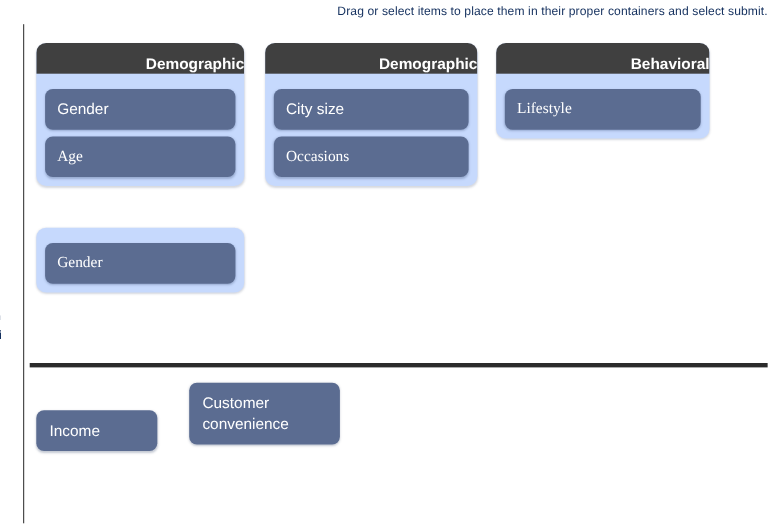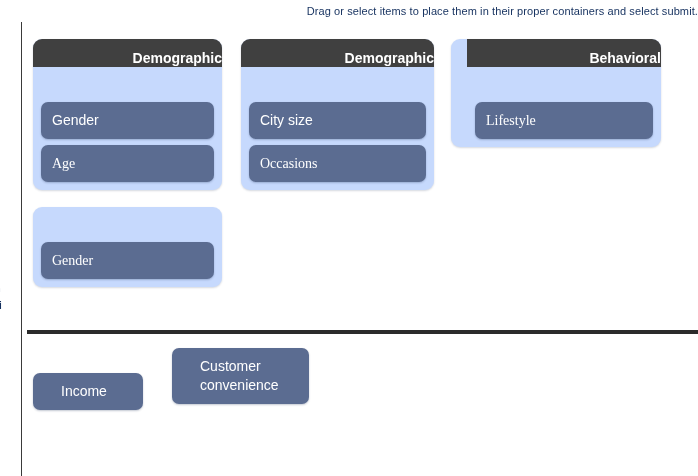--- a/index.html
+++ b/index.html
@@ -60,21 +60,20 @@
     background: #404040;
     color: #ffffff;
     font-size: 14px;
     font-weight: bold;
     text-align: right;
     line-height: 38px;
     height: 28px;
   }
   .container-body {
     padding: 14px 8px 8px 8px;
-    margin-top: 21px;
   }
   .chip {
     background: #5b6c91;
     color: #ffffff;
     border-radius: 7px;
     font-size: 14px;
     padding: 9px 11px;
     margin-bottom: 6px;
     box-shadow: 0 1px 2px rgba(20,40,80,0.25);
     line-height: 19px;
@@ -99,21 +98,21 @@
     width: 640px;
     height: 80px;
   }
   .tray-chip {
     position: absolute;
     background: #5b6c91;
     color: #ffffff;
     border-radius: 7px;
     font-size: 14px;
     line-height: 19px;
-    padding: 9px 28px;
+    padding: 9px 12px;
     box-shadow: 0 1px 2px rgba(20,40,80,0.25);
     box-sizing: border-box;
   }
 </style>
 </head>
 <body>
 
 <div class="instruction">Drag or select items to place them in their proper containers and select submit.</div>
 
 <div class="left-rule"></div>
@@ -130,21 +129,21 @@
 </div>
 
 <div class="container-box" id="zone1" style="left:241px; top:39px; width:193px;">
   <div class="container-head">Demographic</div>
   <div class="container-body">
     <div class="chip">City size</div>
     <div class="chip">Occasions</div>
   </div>
 </div>
 
-<div class="container-box" id="zone2" style="left:451px; top:39px; width:194px;padding-left:16px;">
+<div class="container-box" id="zone2" style="left:451px; top:39px; width:194px;">
   <div class="container-head">Behavioral</div>
   <div class="container-body">
     <div class="chip">Lifestyle</div>
   </div>
 </div>
 
 <div class="container-box" id="zone3" style="left:33px; top:207px; width:189px;">
   <div class="container-body">
     <div class="chip">Gender</div>
   </div>

